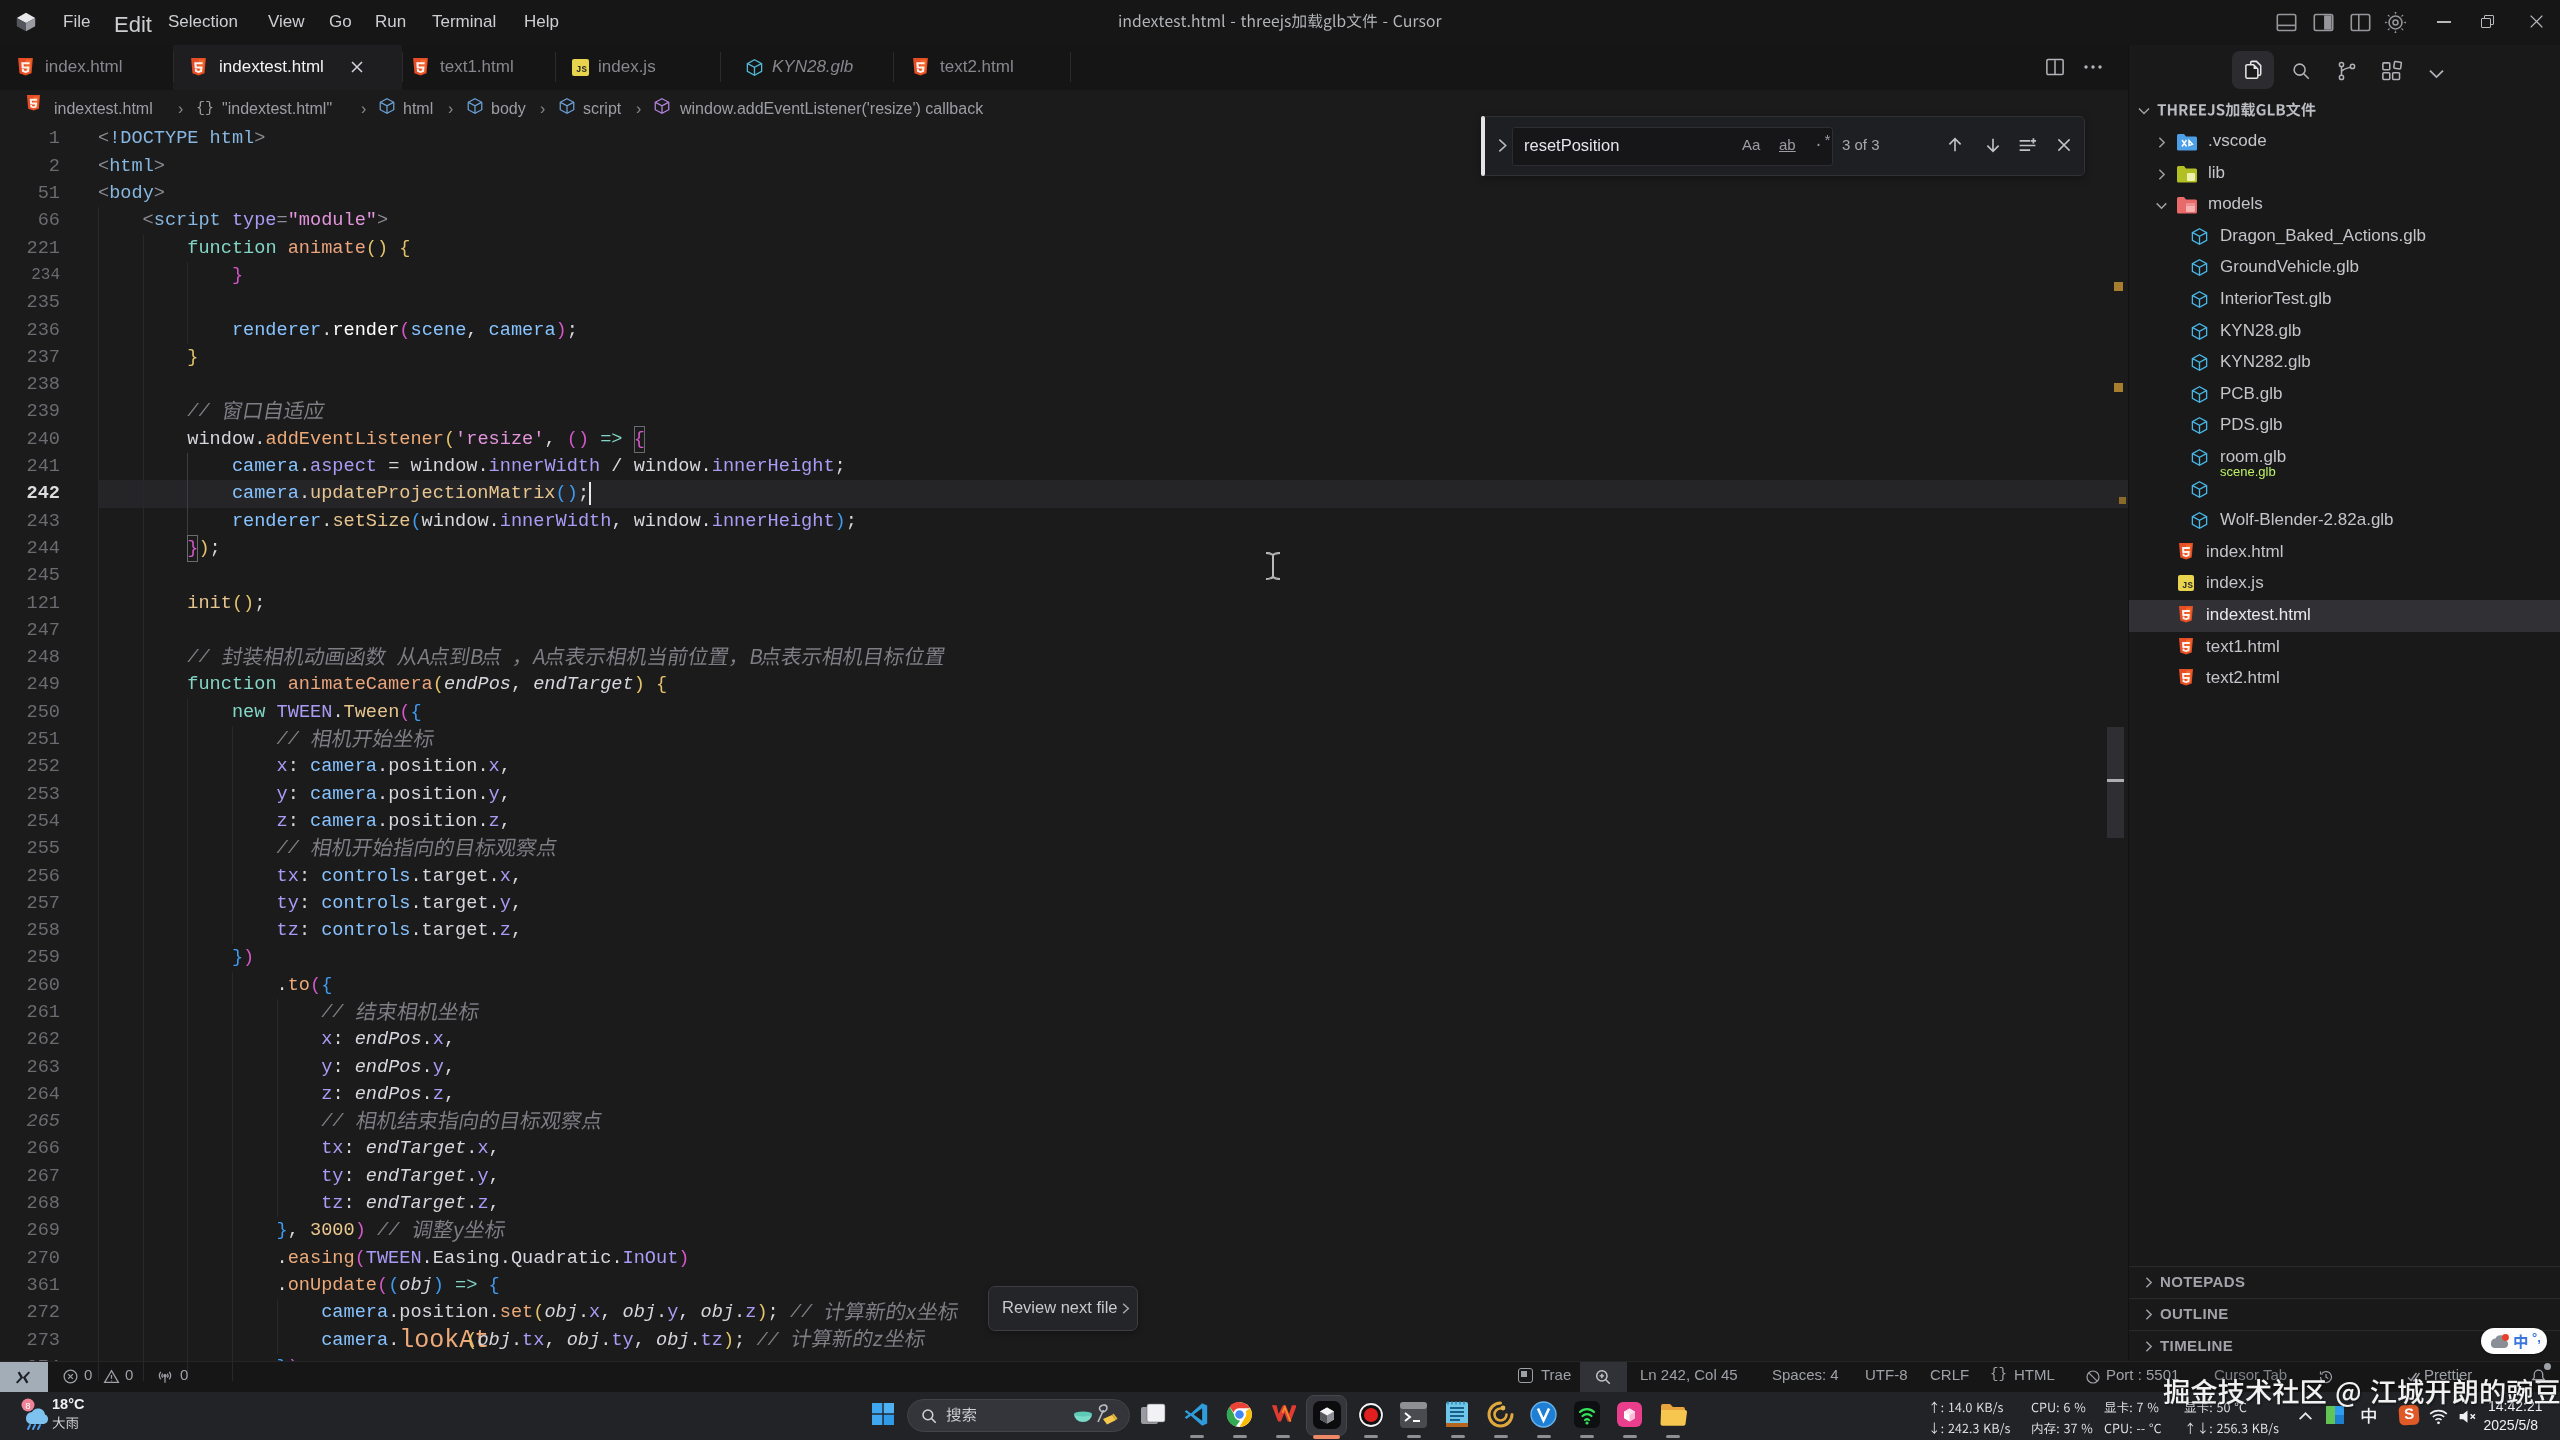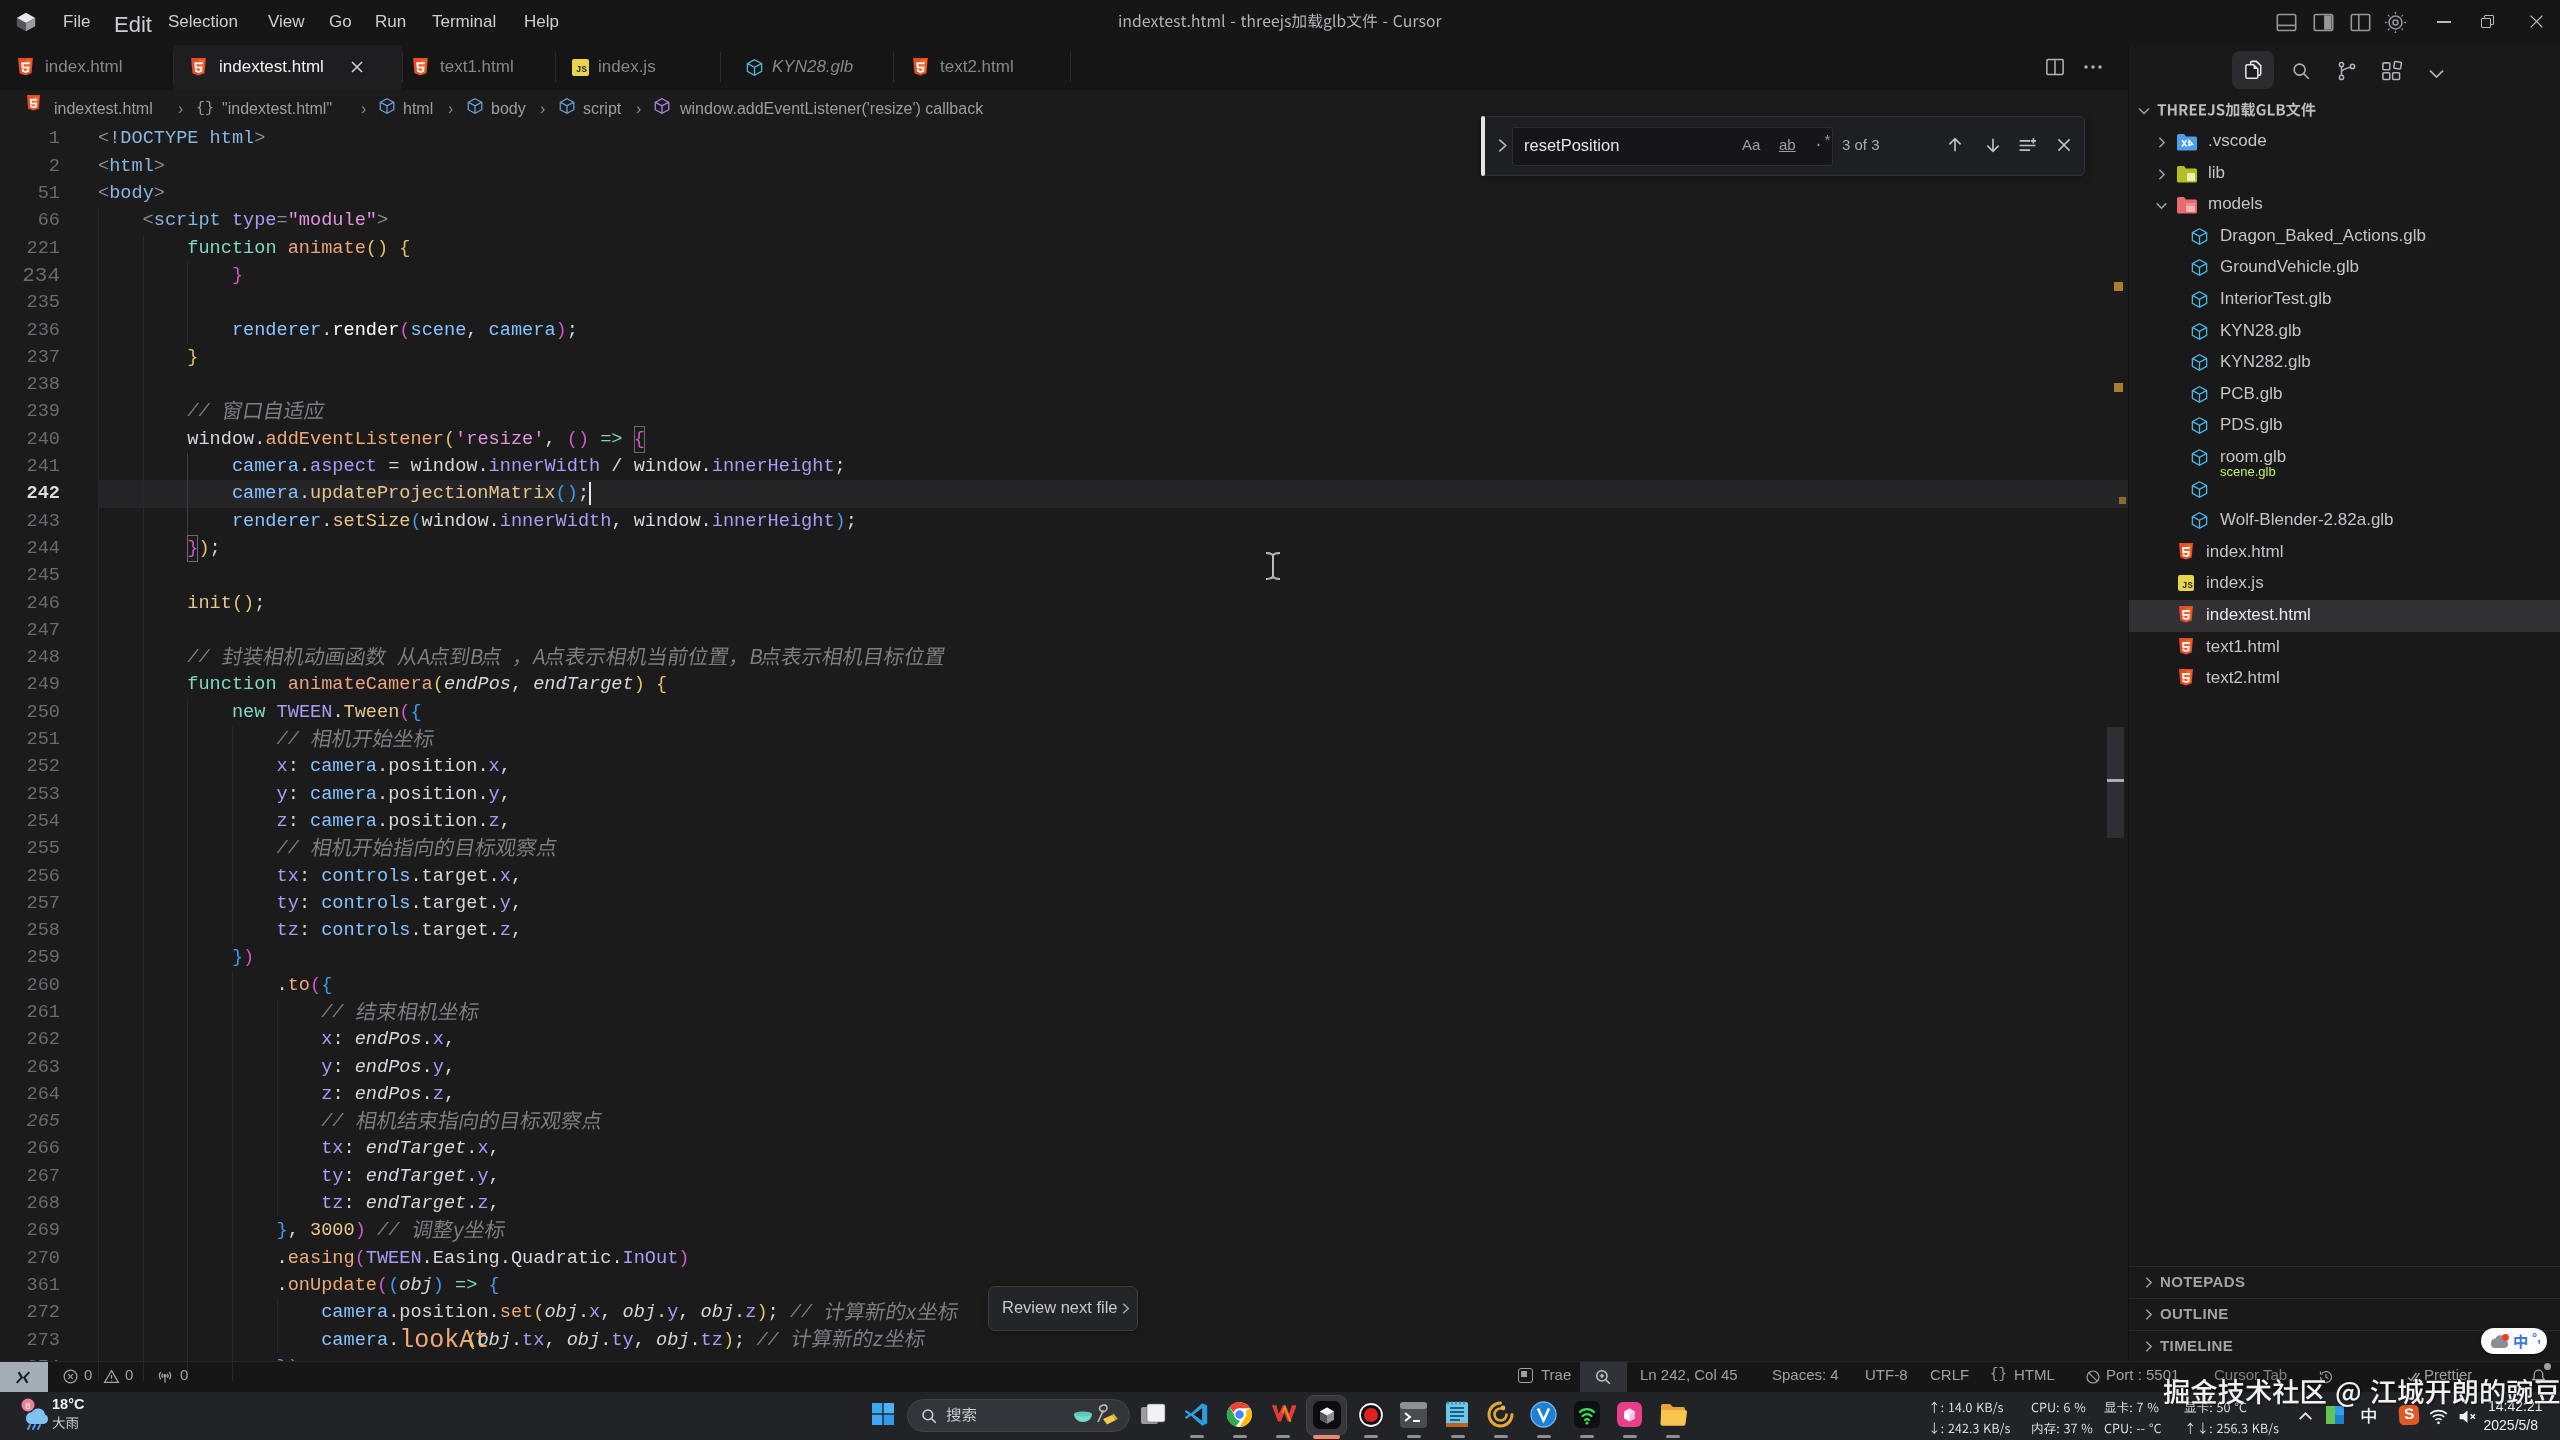--- a/index.html
+++ b/index.html
@@ -208,21 +208,21 @@
     <div class="abs mono" style="left:287.7px;top:117.2px;font-size:18.6px;line-height:27.3px;color:#e394dc;white-space:pre">"module"</div>
     <div class="abs mono" style="left:377.0px;top:117.2px;font-size:18.6px;line-height:27.3px;color:#8d8d96;white-space:pre">&gt;</div>
     <div class="abs mono" style="left:0;top:144.5px;width:60px;text-align:right;font-size:18.6px;line-height:27.3px;color:#6b6b70;">221</div>
     <div class="abs mono" style="left:187.3px;top:144.5px;font-size:18.6px;line-height:27.3px;color:#83d6c5;white-space:pre">function</div>
     <div class="abs mono" style="left:276.6px;top:144.5px;font-size:18.6px;line-height:27.3px;color:#d6d6dd;white-space:pre"> </div>
     <div class="abs mono" style="left:287.7px;top:144.5px;font-size:18.6px;line-height:27.3px;color:#eba47c;white-space:pre">animate</div>
     <div class="abs mono" style="left:365.8px;top:144.5px;font-size:18.6px;line-height:27.3px;color:#e3c269;white-space:pre">(</div>
     <div class="abs mono" style="left:377.0px;top:144.5px;font-size:18.6px;line-height:27.3px;color:#e3c269;white-space:pre">)</div>
     <div class="abs mono" style="left:388.2px;top:144.5px;font-size:18.6px;line-height:27.3px;color:#d6d6dd;white-space:pre"> </div>
     <div class="abs mono" style="left:399.3px;top:144.5px;font-size:18.6px;line-height:27.3px;color:#e3c269;white-space:pre">{</div>
-    <div class="abs mono" style="left:0;top:171.9px;width:60px;text-align:right;font-size:21px;line-height:27.3px;color:#6b6b70;">234</div>
+    <div class="abs mono" style="left:0;top:171.9px;width:60px;text-align:right;font-size:16px;line-height:27.3px;color:#6b6b70;">234</div>
     <div class="abs mono" style="left:231.9px;top:171.9px;font-size:18.6px;line-height:27.3px;color:#d457c7;white-space:pre">}</div>
     <div class="abs mono" style="left:0;top:199.2px;width:60px;text-align:right;font-size:18.6px;line-height:27.3px;color:#6b6b70;">235</div>
     <div class="abs mono" style="left:0;top:226.5px;width:60px;text-align:right;font-size:18.6px;line-height:27.3px;color:#6b6b70;">236</div>
     <div class="abs mono" style="left:231.9px;top:226.5px;font-size:18.6px;line-height:27.3px;color:#87c3ff;white-space:pre">renderer</div>
     <div class="abs mono" style="left:321.2px;top:226.5px;font-size:18.6px;line-height:27.3px;color:#d6d6dd;white-space:pre">.</div>
     <div class="abs mono" style="left:332.4px;top:226.5px;font-size:18.6px;line-height:27.3px;color:#ffffff;white-space:pre">render</div>
     <div class="abs mono" style="left:399.3px;top:226.5px;font-size:18.6px;line-height:27.3px;color:#d457c7;white-space:pre">(</div>
     <div class="abs mono" style="left:410.5px;top:226.5px;font-size:18.6px;line-height:27.3px;color:#87c3ff;white-space:pre">scene</div>
     <div class="abs mono" style="left:466.3px;top:226.5px;font-size:18.6px;line-height:27.3px;color:#d6d6dd;white-space:pre">, </div>
     <div class="abs mono" style="left:488.6px;top:226.5px;font-size:18.6px;line-height:27.3px;color:#87c3ff;white-space:pre">camera</div>
@@ -287,21 +287,21 @@
     <div class="abs mono" style="left:633.7px;top:417.6px;font-size:18.6px;line-height:27.3px;color:#d6d6dd;white-space:pre">window</div>
     <div class="abs mono" style="left:700.6px;top:417.6px;font-size:18.6px;line-height:27.3px;color:#d6d6dd;white-space:pre">.</div>
     <div class="abs mono" style="left:711.8px;top:417.6px;font-size:18.6px;line-height:27.3px;color:#aa9bf5;white-space:pre">innerHeight</div>
     <div class="abs mono" style="left:834.6px;top:417.6px;font-size:18.6px;line-height:27.3px;color:#3f9bf0;white-space:pre">)</div>
     <div class="abs mono" style="left:845.7px;top:417.6px;font-size:18.6px;line-height:27.3px;color:#d6d6dd;white-space:pre">;</div>
     <div class="abs mono" style="left:0;top:444.9px;width:60px;text-align:right;font-size:18.6px;line-height:27.3px;color:#6b6b70;">244</div>
     <div class="abs mono" style="left:187.3px;top:444.9px;font-size:18.6px;line-height:27.3px;color:#d457c7;outline:1px solid #6a6a70;outline-offset:-1px;white-space:pre">}</div>
     <div class="abs mono" style="left:198.4px;top:444.9px;font-size:18.6px;line-height:27.3px;color:#e3c269;white-space:pre">)</div>
     <div class="abs mono" style="left:209.6px;top:444.9px;font-size:18.6px;line-height:27.3px;color:#d6d6dd;white-space:pre">;</div>
     <div class="abs mono" style="left:0;top:472.1px;width:60px;text-align:right;font-size:18.6px;line-height:27.3px;color:#6b6b70;">245</div>
-    <div class="abs mono" style="left:0;top:499.5px;width:60px;text-align:right;font-size:18.6px;line-height:27.3px;color:#6b6b70;">246</div>
+    <div class="abs mono" style="left:0;top:499.5px;width:60px;text-align:right;font-size:18.6px;line-height:27.3px;color:#6b6b70;">121</div>
     <div class="abs mono" style="left:187.3px;top:499.5px;font-size:18.6px;line-height:27.3px;color:#e7c58e;white-space:pre">init</div>
     <div class="abs mono" style="left:231.9px;top:499.5px;font-size:18.6px;line-height:27.3px;color:#e3c269;white-space:pre">(</div>
     <div class="abs mono" style="left:243.1px;top:499.5px;font-size:18.6px;line-height:27.3px;color:#e3c269;white-space:pre">)</div>
     <div class="abs mono" style="left:254.2px;top:499.5px;font-size:18.6px;line-height:27.3px;color:#d6d6dd;white-space:pre">;</div>
     <div class="abs mono" style="left:0;top:526.8px;width:60px;text-align:right;font-size:18.6px;line-height:27.3px;color:#6b6b70;">247</div>
     <div class="abs mono" style="left:0;top:554.1px;width:60px;text-align:right;font-size:18.6px;line-height:27.3px;color:#6b6b70;">248</div>
     <div class="abs mono" style="left:187.3px;top:554.1px;font-size:18.6px;line-height:27.3px;color:#7e7e84;font-style:italic;white-space:pre">// </div>
     <svg style="position:absolute;left:220.8px;top:555.9px;overflow:visible" width="723" height="23" viewBox="0 -18.0 723 23">
       <g fill="#7e7e84" transform="skewX(-10)" transform-origin="0 0">
         <path transform="translate(0.0,0) scale(0.02050)" d="M514 -605H958V-533H514ZM77 -710H478V-642H77ZM69 -294H487V-226H69ZM46 -504H499V-435H46ZM786 -830H860V-18Q860 17 850 35Q840 53 817 63Q795 72 756 75Q717 78 654 78Q652 68 647 54Q642 41 637 28Q631 14 625 4Q672 5 710 6Q748 6 761 5Q775 5 780 -0Q786 -5 786 -18ZM553 -419 617 -441Q635 -406 655 -364Q675 -322 692 -283Q709 -243 719 -215L650 -186Q641 -216 625 -256Q608 -295 589 -339Q571 -382 553 -419ZM242 -840H315V-467H242ZM242 -412H315V-27H242ZM37 -36Q96 -44 174 -56Q252 -68 339 -82Q427 -96 514 -110L518 -40Q434 -27 349 -12Q265 2 188 15Q110 27 48 38Z"></path>

